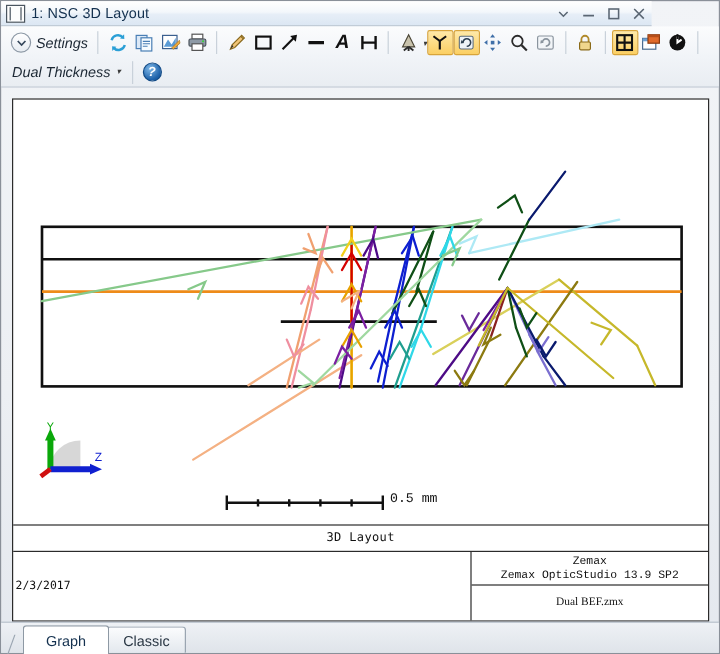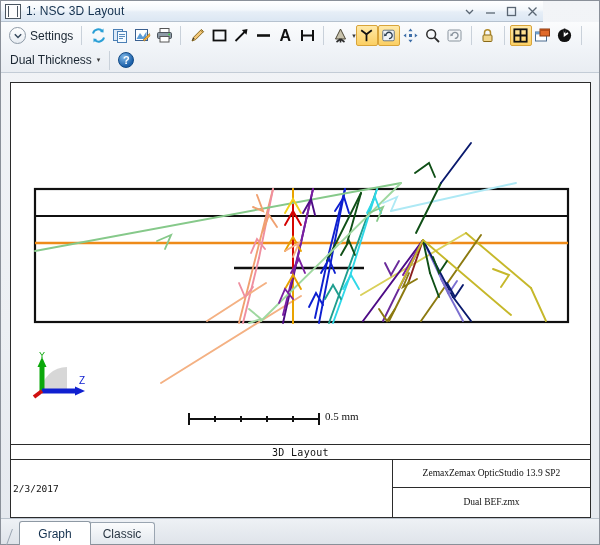--- a/index.html
+++ b/index.html
@@ -51,20 +51,21 @@
     color: #5a6673; font-size: 12px; line-height: 1;
   }
   .tbtn svg { display:block; }
 
   
   .toolbar {
     position: absolute; left: 0; top: 21px; width: 598px; height: 51px;
     background: linear-gradient(to bottom,#fbfcfd 0%,#f1f4f8 50%,#e9edf2 100%);
     border-bottom: 1px solid #c3ccd6;
     box-sizing: border-box;
+    font-style: italic;
   }
   .trow { display: flex; align-items: center; height: 25px; padding-left: 5px; }
   .trow.r1 { padding-top: 1px; }
   .trow.r2 { height: 24px; }
   .sep { width: 1px; height: 19px; background: #c9d1da; margin: 0 5px; flex: 0 0 auto; }
 
   .settings-btn { display:flex; align-items:center; gap:4px; padding: 1px 3px; cursor: default; }
   .circ-chev {
     width: 15px; height: 15px; border-radius: 50%;
     border: 1px solid #8d99a6; background: linear-gradient(to bottom,#ffffff,#e7ecf2);
@@ -100,37 +101,37 @@
     background: #ffffff;
     border: 1px solid #2b2b2b;
     box-sizing: border-box;
   }
   .plot { position:absolute; left:0; top:0; width:579px; height:434px; }
   .plot svg { display:block; }
 
   
   .gfoot { position:absolute; left:0; bottom:0; width:579px; }
   .gfoot-title {
-    height: 16px; border-top: 1px solid #2b2b2b; border-bottom: 1px solid #2b2b2b;
+    height: 23px; border-top: 1px solid #2b2b2b; border-bottom: 1px solid #2b2b2b;
     display:flex; align-items:center; justify-content:center;
     font-family: "DejaVu Sans Mono", monospace; font-size: 10px; color:#111;
     letter-spacing: .3px; box-sizing: border-box;
   }
   .gfoot-body { display:flex; height: 57px; }
   .gfoot-left {
     flex: 1 1 auto; display:flex; align-items:center;
     padding-left: 2px; border-right: 1px solid #2b2b2b;
     font-family: "DejaVu Sans Mono", monospace; font-size: 9.5px; color:#111;
     box-sizing:border-box;
   }
   .gfoot-right { width: 197px; display:flex; flex-direction:column; }
   .gfr-top {
-    height: 28px; display:flex; flex-direction:row; align-items:center; justify-content:center;
+    height: 28px; display:flex; flex-direction:column; align-items:center; justify-content:center;
     border-bottom: 1px solid #2b2b2b;
-    font-family: Liberation Serif, serif; font-size: 9.5px; color:#111; line-height: 1.25;
+    font-family: Liberation Mono, monospace; font-size: 9.5px; color:#111; line-height: 1.25;
     box-sizing:border-box;
   }
   .gfr-bot {
     flex:1 1 auto; display:flex; flex-direction:column; align-items:center; justify-content:center;
     font-family: Liberation Serif, serif; font-size: 9.5px; color:#111; line-height: 1.25;
   }
 
   
   .tabbar {
     position:absolute; left:0; bottom:0; width:598px; height:26px;
@@ -505,21 +506,21 @@
         <g stroke="#111" stroke-width="2">
           <line x1="6" y1="11" x2="136" y2="11"></line>
           <line x1="6" y1="5" x2="6" y2="17"></line>
           <line x1="136" y1="5" x2="136" y2="17"></line>
           <line x1="32" y1="8" x2="32" y2="14"></line>
           <line x1="58" y1="8" x2="58" y2="14"></line>
           <line x1="84" y1="8" x2="84" y2="14"></line>
           <line x1="110" y1="8" x2="110" y2="14"></line>
         </g>
       </svg>
-      <span style="position:absolute; left:142px; top:2px; font-family:Liberation Serif, serif; font-size:11px; color:#111;">0.5 mm</span>
+      <span style="position:absolute; left:142px; top:2px; font-family:Liberation Mono, monospace; font-size:11px; color:#111;">0.5 mm</span>
     </div>
 
     <div class="gfoot">
       <div class="gfoot-title">3D  Layout</div>
       <div class="gfoot-body">
         <div class="gfoot-left">2/3/2017</div>
         <div class="gfoot-right">
           <div class="gfr-top">
             <span>Zemax</span>
             <span>Zemax OpticStudio 13.9 SP2</span>

